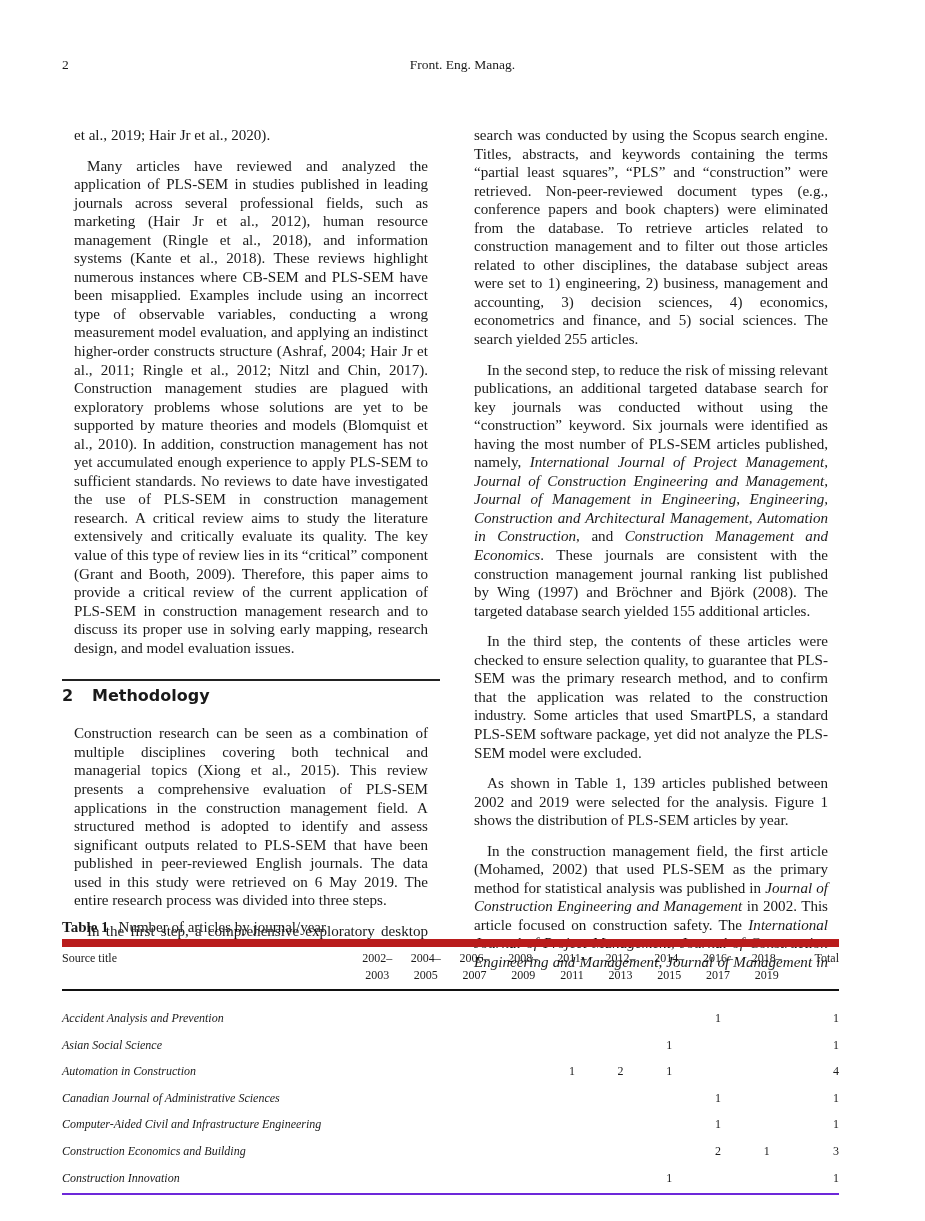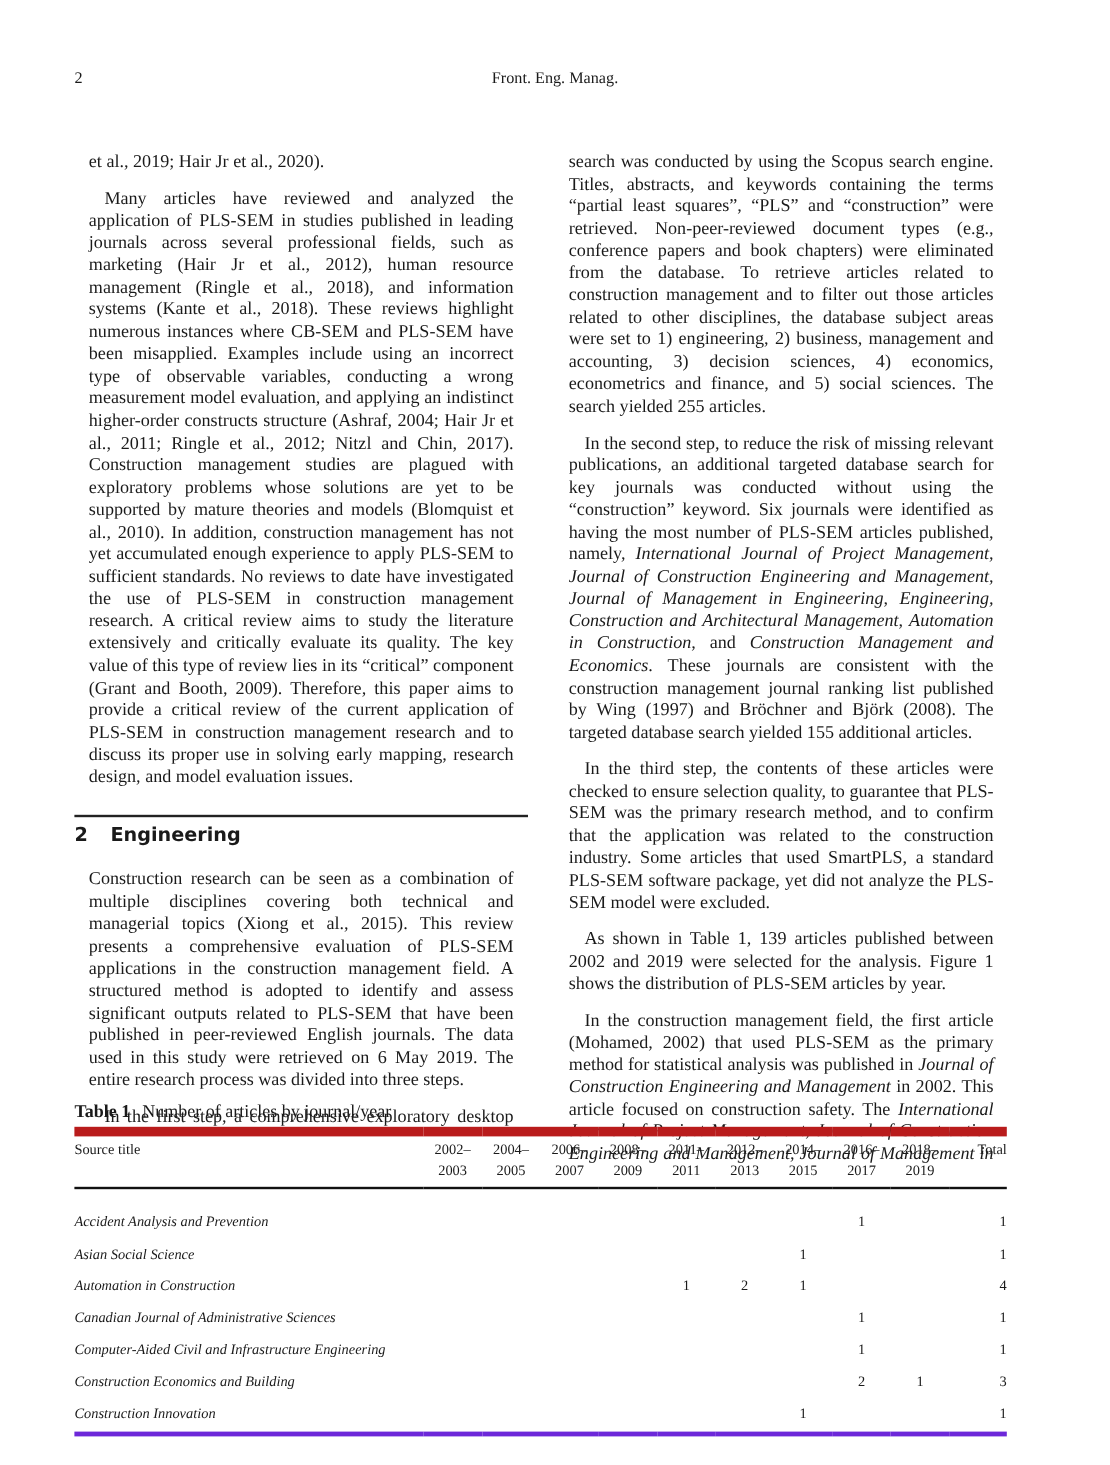--- a/index.html
+++ b/index.html
@@ -24,36 +24,36 @@
   .tbl-caption b { font-weight:bold; margin-right:10px; }
   table { width:777px; border-collapse:collapse; font-size:12px; }
   thead tr th { font-weight:normal; vertical-align:top; padding:3px 0 6px 0; line-height:16.5px; }
   thead tr { border-top:8px solid #b91c1c; border-bottom:2px solid #111; }
   th.src, td.src { text-align:left; }
   th.yr, td.yr { text-align:center; width:48.7px; }
   th.tot, td.tot { text-align:right; width:48px; }
   tbody td { height:22.6px; padding:0; line-height:14px; vertical-align:top; padding-top:4px; }
   tbody td.src { font-style:italic; }
   tbody tr:first-child td { padding-top:20px; }
-  tbody tr:last-child { border-bottom:4px solid #6d28d9; }
+  tbody tr:last-child { border-bottom:2px solid #6d28d9; }
 </style>
 </head>
 <body>
 
 <div class="running-head">
   <span class="pg">2</span>
   <span class="journal">Front. Eng. Manag.</span>
 </div>
 
 <div class="col left">
   <p class="noind">et al., 2019; Hair Jr et al., 2020).</p>
   <p class="ind">Many articles have reviewed and analyzed the application of PLS-SEM in studies published in leading journals across several professional fields, such as marketing (Hair Jr et al., 2012), human resource management (Ringle et al., 2018), and information systems (Kante et al., 2018). These reviews highlight numerous instances where CB-SEM and PLS-SEM have been misapplied. Examples include using an incorrect type of observable variables, conducting a wrong measurement model evaluation, and applying an indistinct higher-order constructs structure (Ashraf, 2004; Hair Jr et al., 2011; Ringle et al., 2012; Nitzl and Chin, 2017). Construction management studies are plagued with exploratory problems whose solutions are yet to be supported by mature theories and models (Blomquist et al., 2010). In addition, construction management has not yet accumulated enough experience to apply PLS-SEM to sufficient standards. No reviews to date have investigated the use of PLS-SEM in construction management research. A critical review aims to study the literature extensively and critically evaluate its quality. The key value of this type of review lies in its “critical” component (Grant and Booth, 2009). Therefore, this paper aims to provide a critical review of the current application of PLS-SEM in construction management research and to discuss its proper use in solving early mapping, research design, and model evaluation issues.</p>
   <div class="section-rule"></div>
   <div class="section-title">
-    <span class="num">2</span><span>Engineering</span>
+    <span class="num">2</span><span>Methodology</span>
   </div>
   <p class="noind">Construction research can be seen as a combination of multiple disciplines covering both technical and managerial topics (Xiong et al., 2015). This review presents a comprehensive evaluation of PLS-SEM applications in the construction management field. A structured method is adopted to identify and assess significant outputs related to PLS-SEM that have been published in peer-reviewed English journals. The data used in this study were retrieved on 6 May 2019. The entire research process was divided into three steps.</p>
   <p class="ind" style="text-align:justify;text-align-last:justify;">In the first step, a comprehensive exploratory desktop</p>
 </div>
 
 <div class="col right">
   <p class="noind">search was conducted by using the Scopus search engine. Titles, abstracts, and keywords containing the terms “partial least squares”, “PLS” and “construction” were retrieved. Non-peer-reviewed document types (e.g., conference papers and book chapters) were eliminated from the database. To retrieve articles related to construction management and to filter out those articles related to other disciplines, the database subject areas were set to 1) engineering, 2) business, management and accounting, 3) decision sciences, 4) economics, econometrics and finance, and 5) social sciences. The search yielded 255 articles.</p>
   <p class="ind"><span>In the second step, to reduce the risk of missing relevant publications, an additional targeted database search for key journals was conducted without using the “construction” keyword. Six journals were identified as having the most number of PLS-SEM articles published, namely, </span><i>International Journal of Project Management</i><span>, </span><i>Journal of Construction Engineering and Management</i><span>, </span><i>Journal of Management in Engineering</i><span>, </span><i>Engineering, Construction and Architectural Management</i><span>, </span><i>Automation in Construction</i><span>, and </span><i>Construction Management and Economics</i><span>. These journals are consistent with the construction management journal ranking list published by Wing (1997) and Bröchner and Björk (2008). The targeted database search yielded 155 additional articles.</span></p>
   <p class="ind">In the third step, the contents of these articles were checked to ensure selection quality, to guarantee that PLS-SEM was the primary research method, and to confirm that the application was related to the construction industry. Some articles that used SmartPLS, a standard PLS-SEM software package, yet did not analyze the PLS-SEM model were excluded.</p>
   <p class="ind">As shown in Table 1, 139 articles published between 2002 and 2019 were selected for the analysis. Figure 1 shows the distribution of PLS-SEM articles by year.</p>

